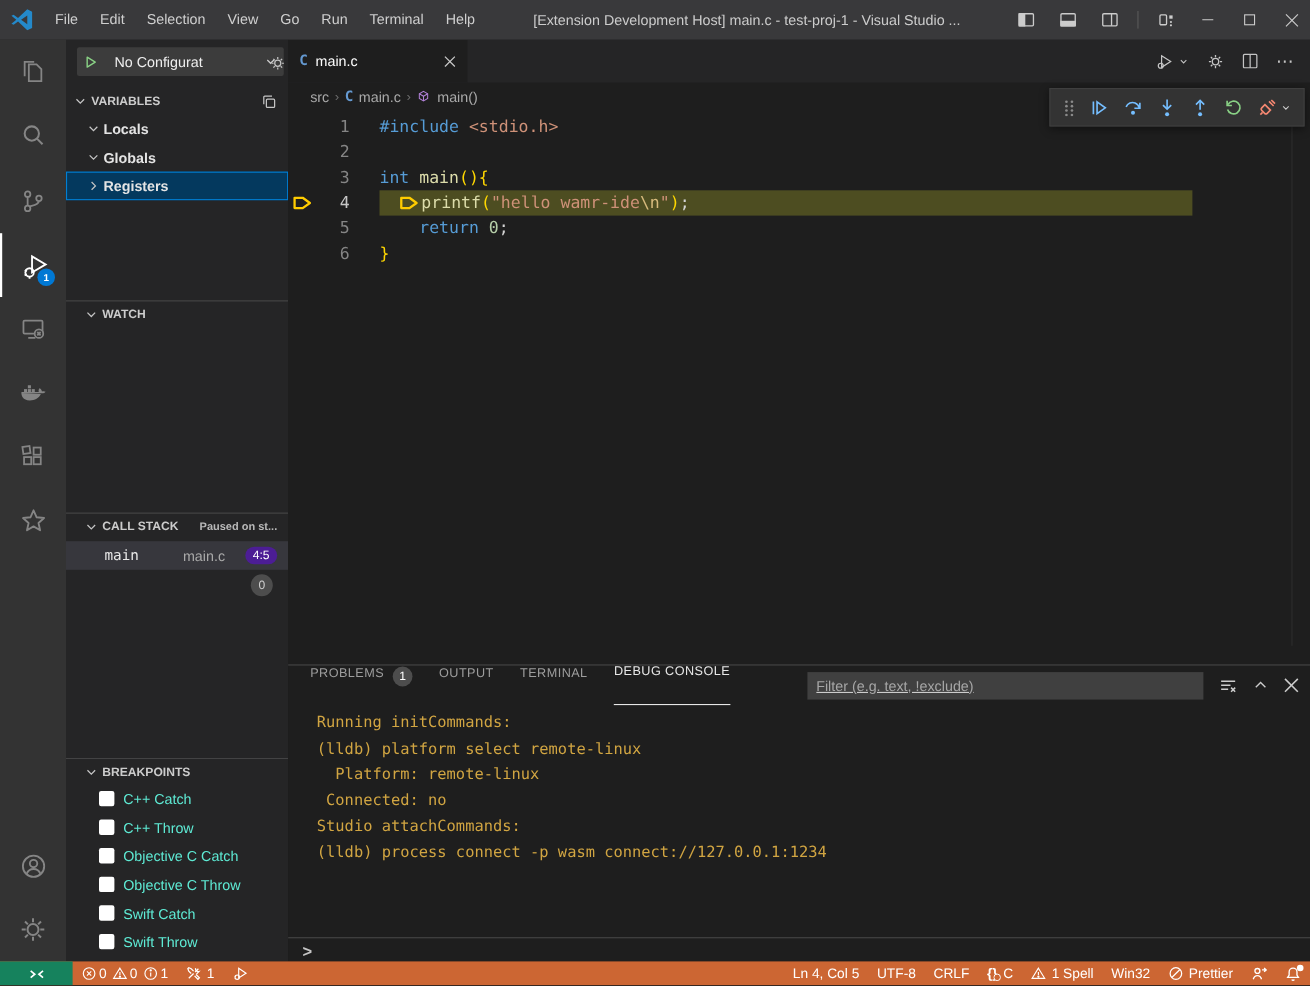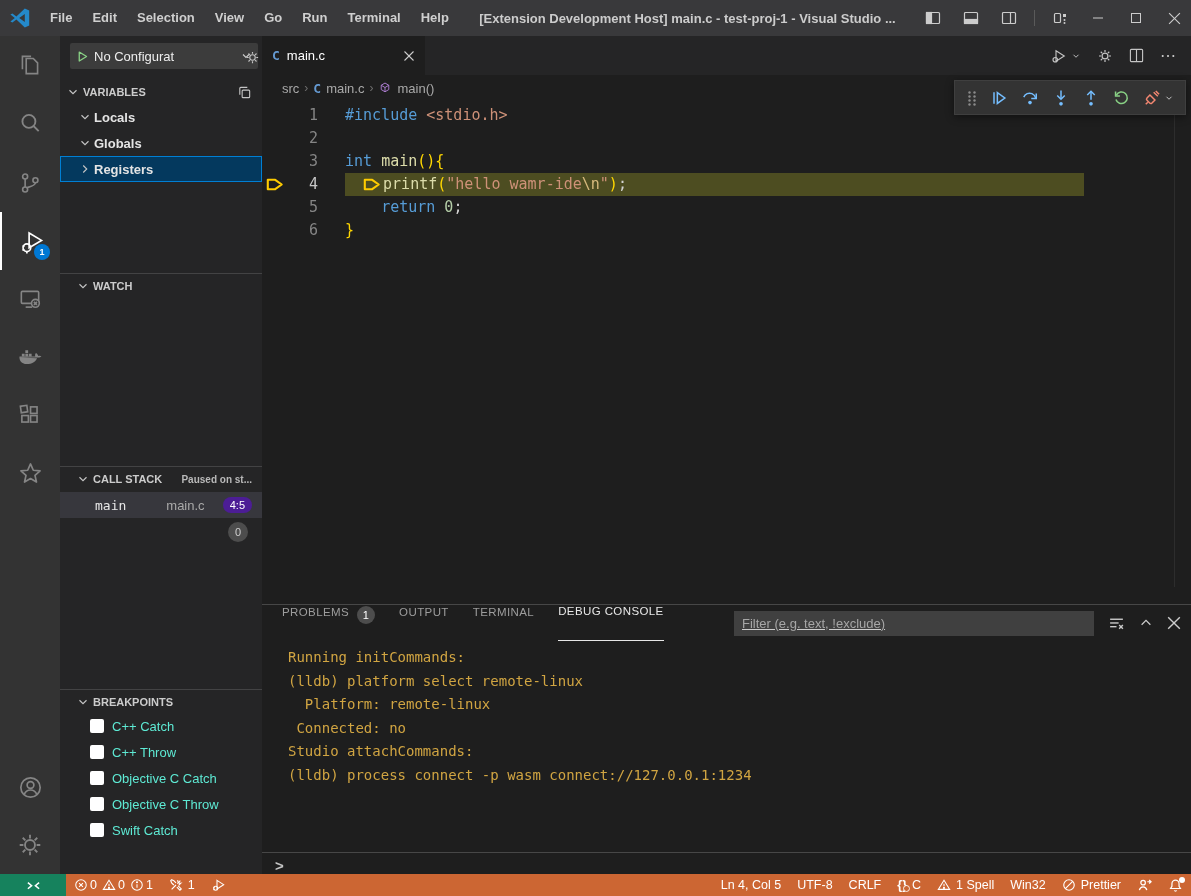--- a/index.html
+++ b/index.html
@@ -1,42 +1,42 @@
 <!DOCTYPE html>
 <html><head>
 <meta charset="utf-8">
 <style>
   html,body{margin:0;padding:0;width:1191px;height:896px;overflow:hidden;background:#1e1e1e;
     font-family:"Liberation Sans",sans-serif;-webkit-font-smoothing:antialiased;}
   .app{position:relative;width:1191px;height:896px;overflow:hidden;background:#1e1e1e;color:#cccccc;}
   svg{display:block}
 
   
-  .titlebar{position:absolute;top:0;left:0;right:0;height:36px;background:#39393b;display:flex;align-items:center;font-size:13px;color:#cfcfcf;z-index:30;font-weight:bold;}
+  .titlebar{position:absolute;top:0;left:0;right:0;height:36px;background:#39393b;display:flex;align-items:center;font-size:13px;color:#cfcfcf;z-index:30;}
   .logo-wrap{width:40px;display:flex;justify-content:center;}
   .menus{display:flex;height:36px;}
   .menu-item{padding:0 10px;line-height:36px;cursor:default;}
   .title-text{flex:1;text-align:center;color:#cccccc;white-space:nowrap;overflow:hidden;}
   .tb-icons{display:flex;align-items:center;gap:4px;padding-right:0;}
   .tb-btn{width:34px;height:36px;display:flex;align-items:center;justify-content:center;color:#cccccc;}
   .tb-sep{width:1px;height:16px;background:#5a5a5a;margin:0 4px;}
 
   
   .main{position:absolute;top:36px;bottom:22px;left:0;right:0;display:flex;}
 
   
   .activitybar{width:60px;background:#333333;position:relative;flex:none;}
   .ab-item{position:absolute;left:0;width:60px;height:58px;display:flex;align-items:center;justify-content:center;color:#858585;}
   .ab-item.active{color:#ffffff;border-left:2px solid #ffffff;}
   .ab-badge{position:absolute;right:12px;bottom:10px;background:#0078d4;color:#fff;font-size:9px;min-width:16px;height:16px;border-radius:50%;display:flex;align-items:center;justify-content:center;font-weight:bold;}
 
   
   .sidebar{width:202px;background:#252526;position:relative;flex:none;font-size:13px;overflow:hidden;}
   .sb-header{position:absolute;top:0;left:0;right:0;height:40px;}
-  .config-dd{position:absolute;left:10px;top:7px;width:176px;height:26px;background:#3c3c3c;display:flex;align-items:center;padding:0 6px;gap:5px;border-radius:2px;}
+  .config-dd{position:absolute;left:10px;top:7px;width:176px;height:26px;background:#3c3c3c;display:flex;align-items:center;padding:0 6px;gap:15px;border-radius:2px;}
   .config-dd .lbl{flex:1;color:#eeeeee;font-size:13px;white-space:nowrap;overflow:hidden;}
   .launch-gear{position:absolute;right:2px;top:14px;color:#c5c5c5;}
   .section-head{position:absolute;left:0;right:0;height:24px;display:flex;align-items:center;padding-left:6px;gap:3px;font-size:11px;font-weight:bold;color:#cccccc;}
   .section-head .chev{color:#c5c5c5;}
   .sec-line{border-top:1px solid rgba(204,204,204,0.18);padding-left:16px;}
   .var-rows{position:absolute;top:68px;left:0;right:0;}
   .var-row{height:26px;display:flex;align-items:center;padding-left:18px;gap:2px;font-weight:bold;color:#e4e4e4;}
   .var-row .chev{color:#c5c5c5;}
   .var-row.selected{background:#04395e;outline:1px solid #007fd4;outline-offset:-1px;}
   .cs-status{margin-left:auto;padding-right:10px;font-size:10px;color:#b9b9b9;}
@@ -354,20 +354,24 @@
             <span class="bp-check"></span>
             <span>Objective C Catch</span>
           </div>
           <div class="bp-row">
             <span class="bp-check"></span>
             <span>Objective C Throw</span>
           </div>
           <div class="bp-row">
             <span class="bp-check"></span>
             <span>Swift Catch</span>
+          </div>
+          <div class="bp-row">
+            <span class="bp-check"></span>
+            <span>Swift Throw</span>
           </div>
         </div>
     </div>
 
     <div class="editor-region">
 
       <div class="tabbar">
         <div class="tab">
           <span class="c-badge">C</span>
           <span>main.c</span>

